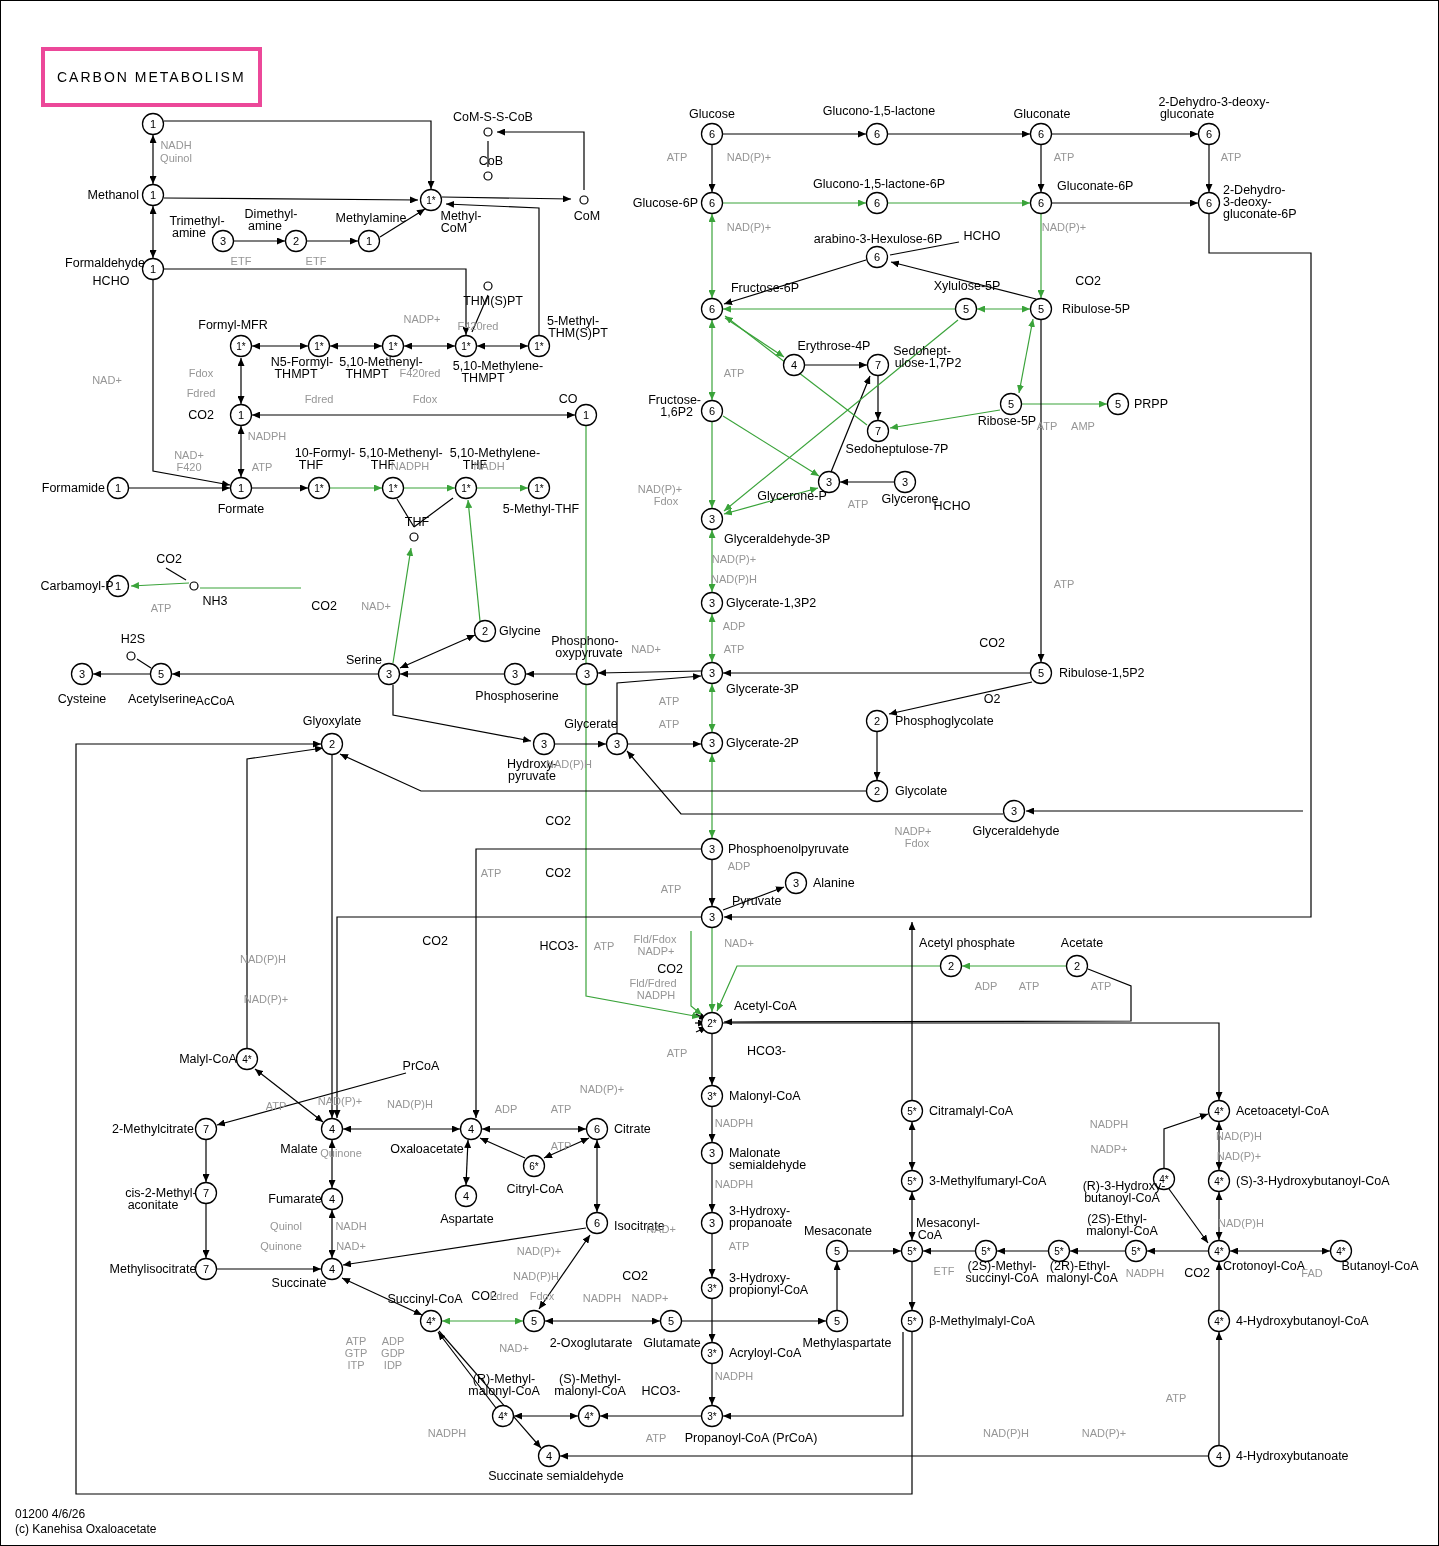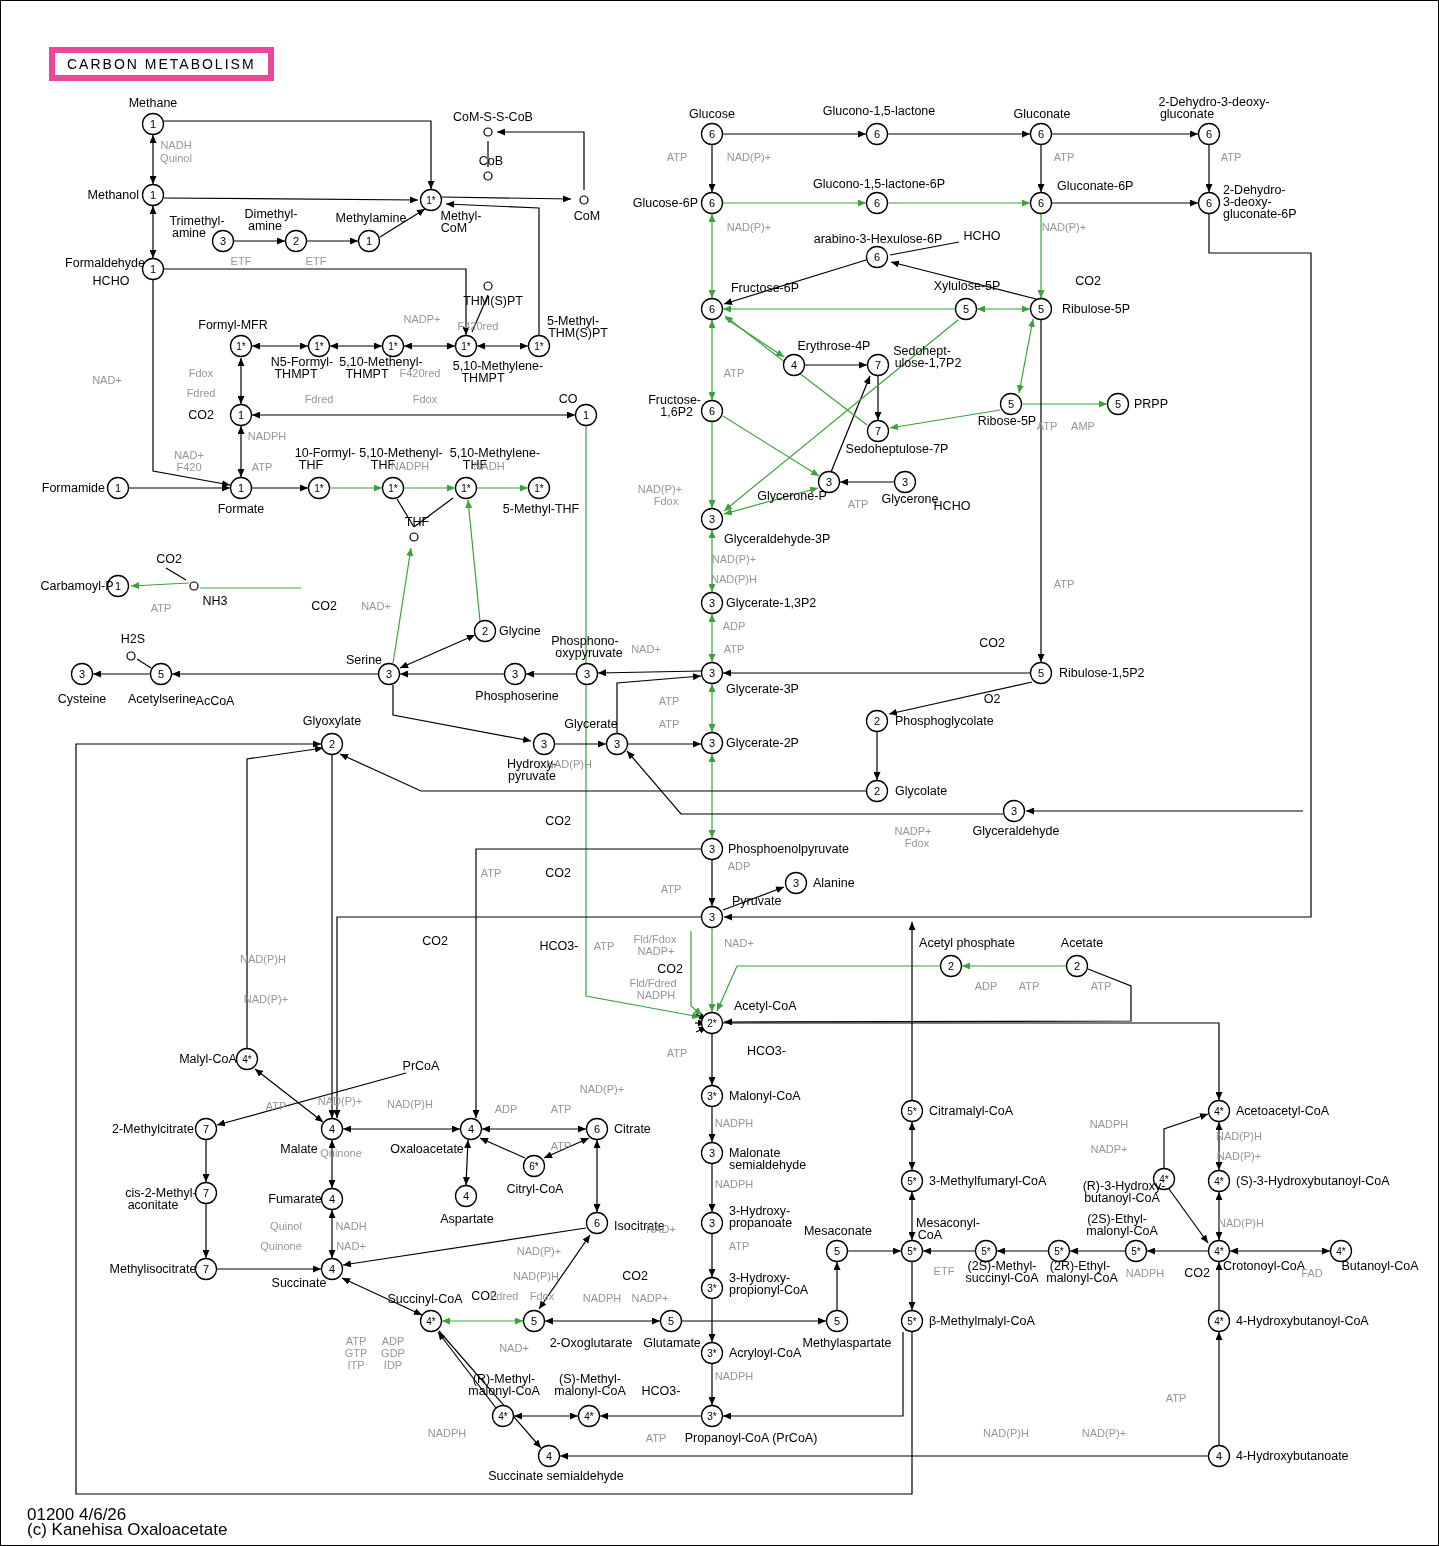--- a/index.html
+++ b/index.html
@@ -1,20 +1,20 @@
 <!DOCTYPE html>
 <html><head>
 <meta charset="utf-8">
 <style>
   html,body{margin:0;padding:0;background:#fff;}
   .page{position:relative;width:1437px;height:1544px;border:1px solid #000;background:#fff;
         font-family:"Liberation Sans",sans-serif;overflow:hidden;}
-  .title-box{position:absolute;left:48px;top:46px;border:6px solid #ec4899;padding:3px 12px;
+  .title-box{position:absolute;left:40px;top:46px;border:4px solid #ec4899;padding:18px 12px;
              font-size:14px;letter-spacing:2px;color:#000;background:#fff;z-index:5;}
-  .footer{position:absolute;left:14px;top:1506px;font-size:17px;color:#000;line-height:15px;z-index:5;margin-left:12px;}
+  .footer{position:absolute;left:14px;top:1506px;font-size:12px;color:#000;line-height:15px;z-index:5;}
   svg text{font-family:"Liberation Sans",sans-serif;}
 </style>
 </head>
 <body>
 
 <div class="page">
   <div class="title-box">CARBON METABOLISM</div>
   <svg id="canvas" width="1437" height="1544" viewBox="0 0 1437 1544" xmlns="http://www.w3.org/2000/svg">
       <defs>
         <marker id="ak" markerWidth="9" markerHeight="7" refX="8" refY="3.5" orient="auto-start-reverse" markerUnits="userSpaceOnUse">

